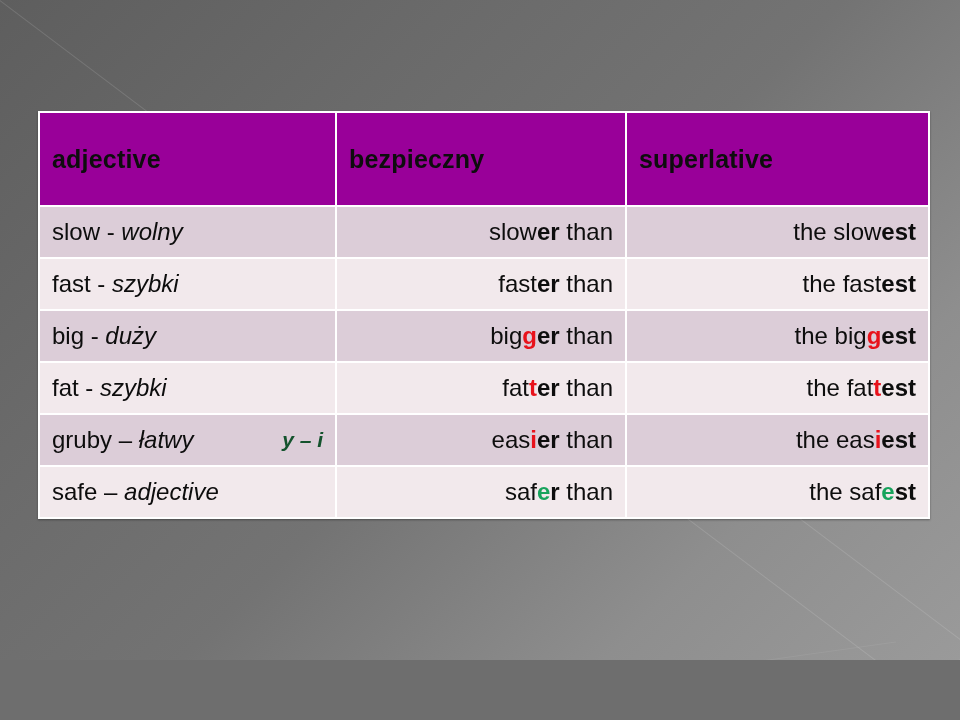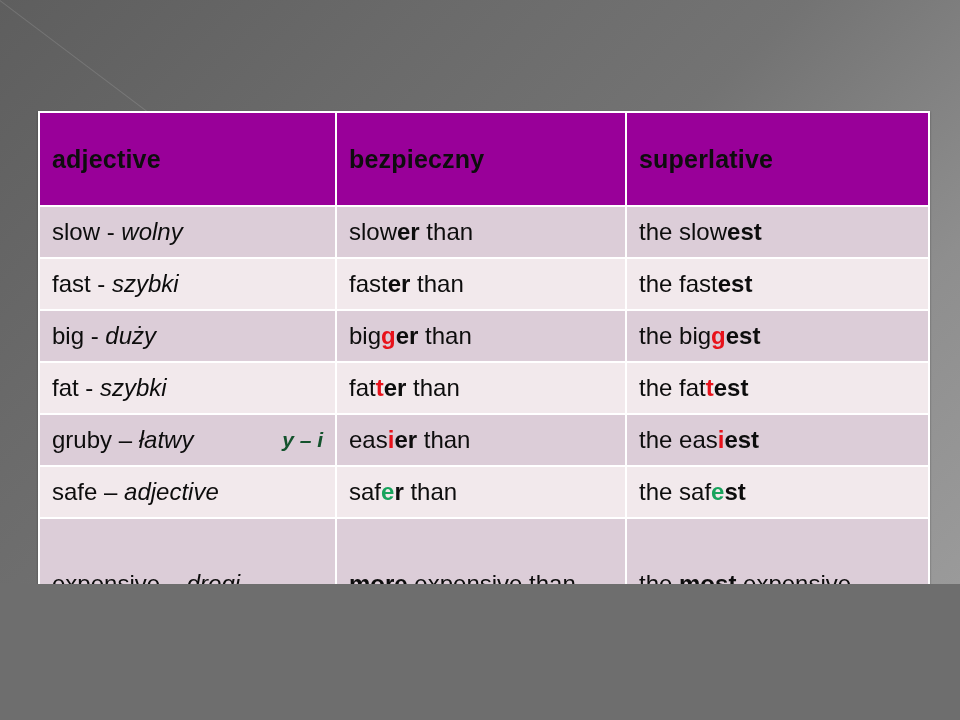--- a/index.html
+++ b/index.html
@@ -11,21 +11,21 @@
     height: 720px;
     overflow: hidden;
     font-family: "Liberation Sans", sans-serif;
     background: #6e6e6e;
   }
 
   
   #slide {
     position: relative;
     width: 960px;
-    height: 584px;
+    height: 660px;
     background:
       linear-gradient(135deg, #5e5e5e 0%, #6a6a6a 28%, #737373 52%, #8e8e8e 78%, #9a9a9a 100%);
     overflow: hidden;
   }
   .diag {
     position: absolute;
     background: rgba(255,255,255,0.13);
     height: 1px;
     transform-origin: 0 0;
     pointer-events: none;
@@ -72,21 +72,21 @@
   tbody td {
     font-size: 24px;
     height: 50px;
     line-height: 1.18;
   }
   tbody tr.alt-dark td { background: #DCCDD8; }
   tbody tr.alt-light td { background: #F2E9EC; margin-left: 32px; }
   tbody tr.tall td { height: 130px; vertical-align: top; padding-top: 13px; }
 
   
-  .cell { display: block; white-space: nowrap; }
+  .cell { display: block; white-space: nowrap; text-align: right; }
   .cell.wrap { white-space: normal; }
 
   .pl { font-style: italic; }
   .hl-red   { color: #e8121b; font-weight: bold; }
   .hl-green { color: #17a35c; font-weight: bold; }
   .b        { font-weight: bold; }
 
   .adj-cell { display: flex; align-items: center; justify-content: space-between; gap: 10px; }
   .note { font-style: italic; font-weight: bold; color: #14532d; font-size: 21px; white-space: nowrap; }
 </style>
@@ -185,28 +185,15 @@
               <span><span>safe</span><span> – </span><span class="pl">adjective</span></span>
             </span>
           </td>
           <td>
             <span class="cell"><span>saf</span><span class="hl-green">e</span><span class="b">r</span><span> than</span></span>
           </td>
           <td>
             <span class="cell"><span>the </span><span>saf</span><span class="hl-green">e</span><span class="b">st</span></span>
           </td>
         </tr>
-        <tr class="alt-dark tall">
-          <td>
-            <span class="adj-cell">
-              <span><span>expensive</span><span> – </span><span class="pl">drogi</span></span>
-            </span>
-          </td>
-          <td>
-            <span class="cell wrap"><span class="b">more</span><span> expensive than</span></span>
-          </td>
-          <td>
-            <span class="cell wrap"><span>the </span><span class="b">most</span><span> expensive</span></span>
-          </td>
-        </tr>
       </tbody>
   </table>
 </div>
 
 </body></html>

